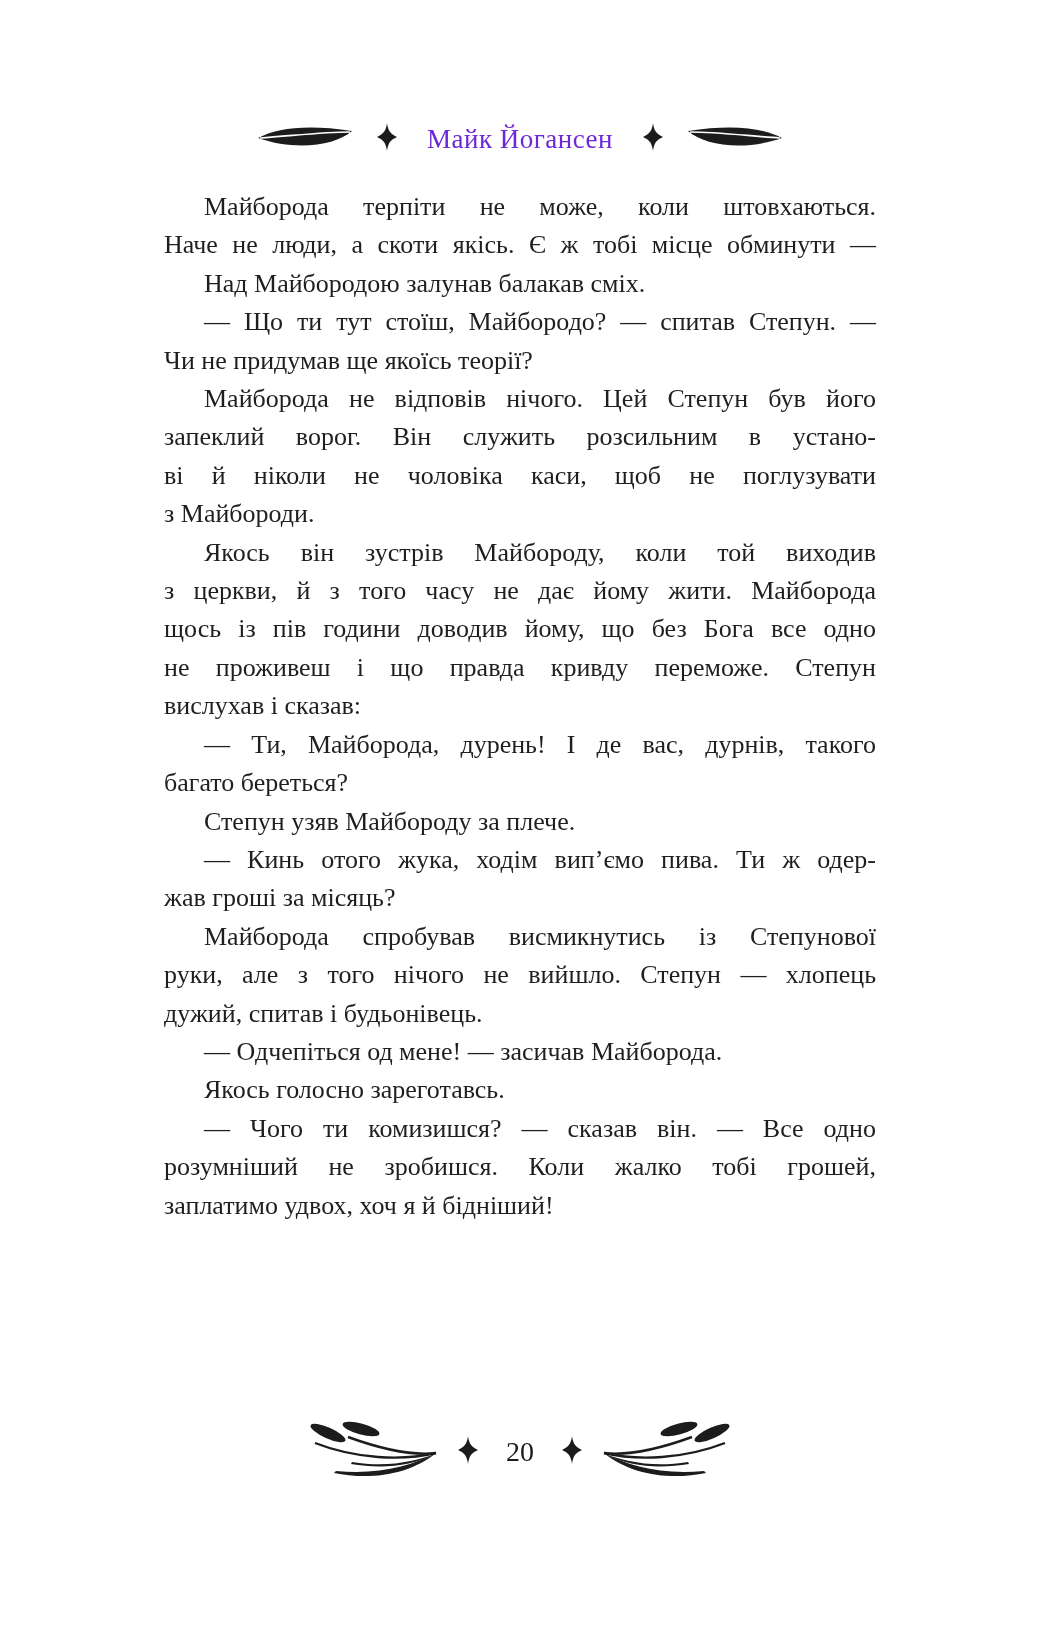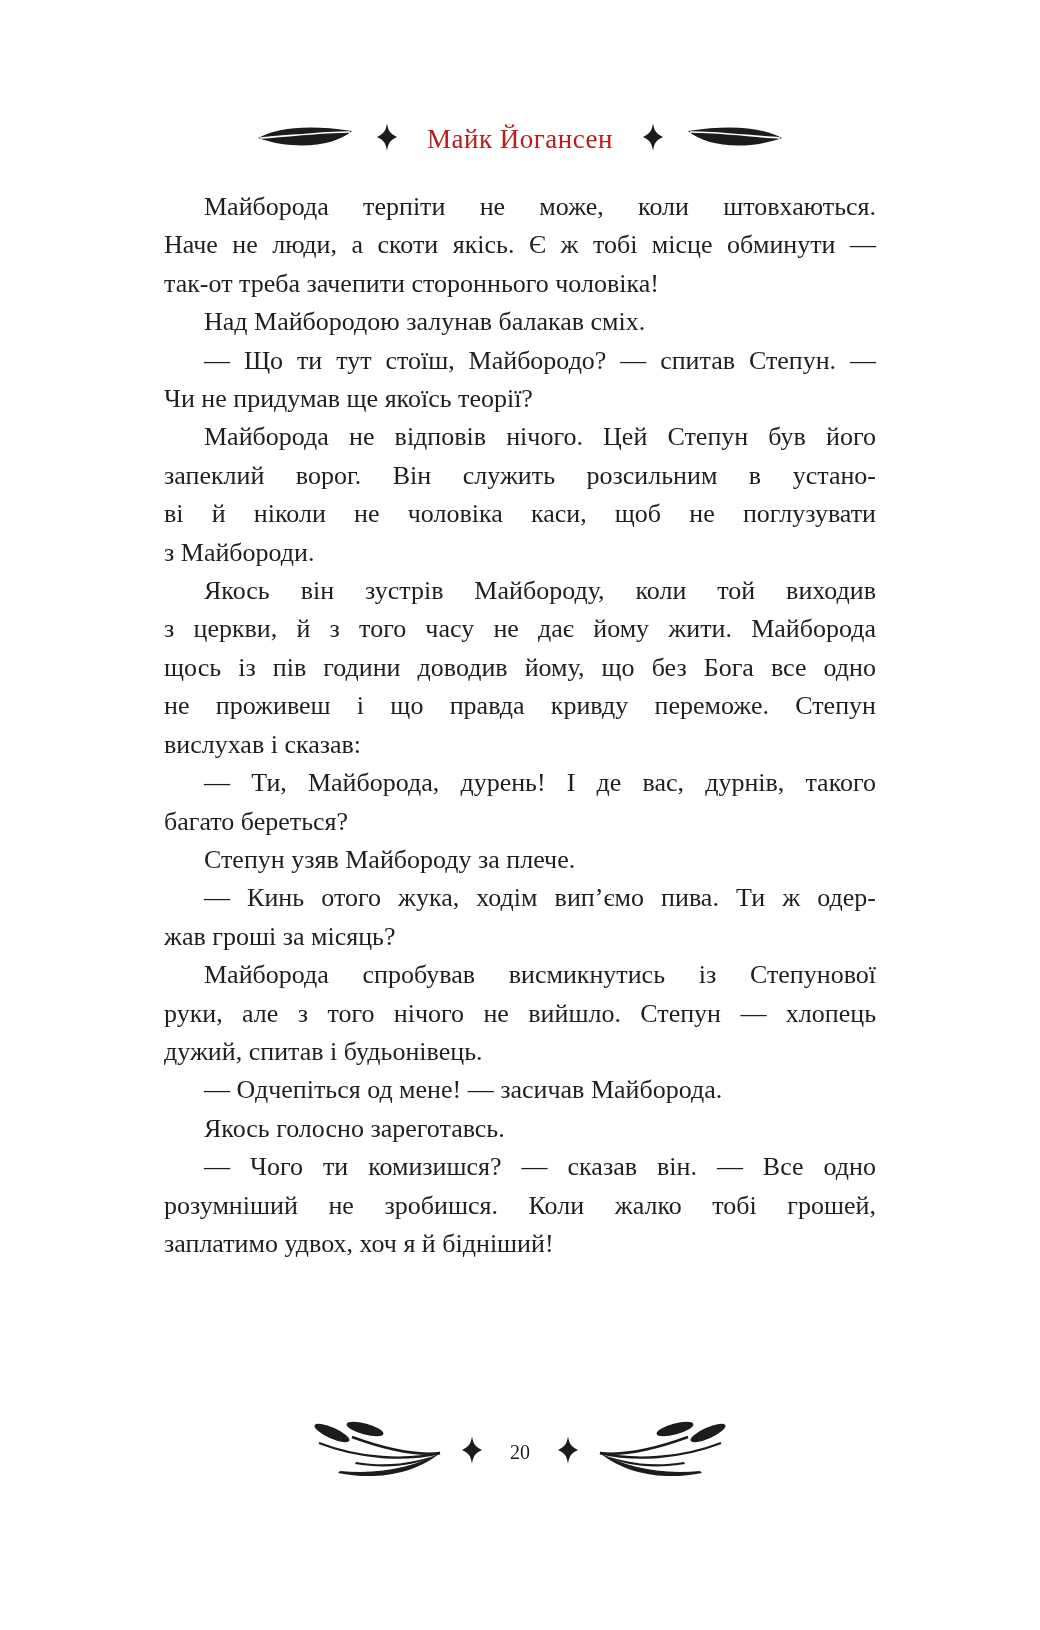--- a/index.html
+++ b/index.html
@@ -26,21 +26,21 @@
     width: 100%;
     height: 46px;
     display: flex;
     align-items: center;
     justify-content: center;
     gap: 24px;
   }
   .running-head .author {
     font-size: 27px;
     letter-spacing: 0.5px;
-    color: #b91c1c;
+    color: #6d28d9;
     white-space: nowrap;
     padding: 0 6px;
   }
   .orn { display: block; }
   .mirror { transform: scaleX(-1); }
   
   .text-block {
     position: absolute;
     top: 188px;
     left: 164px;
@@ -66,21 +66,21 @@
     top: 1412px;
     left: 0;
     width: 100%;
     height: 80px;
     display: flex;
     align-items: center;
     justify-content: center;
     gap: 20px;
   }
   .footer .page-number {
-    font-size: 20px;
+    font-size: 28px;
     color: #1c1c1c;
     padding: 0 8px;
   }
 </style>
 </head>
 <body>
 
 <div class="page">
 
   <div class="running-head">
@@ -106,21 +106,20 @@
         <path d="M1,15 C 20,5 50,1 95,8 C 78,23 38,28 1,15 Z" fill="#1c1c1c"></path>
         <path d="M3,15 C 34,13 66,9 93,9" stroke="#ffffff" stroke-width="1.7" fill="none"></path>
       </svg>
     </span>
   </div>
 
   <div class="text-block">
       <div class="paragraph">
         <div class="line first">Майборода терпіти не може, коли штовхаються.</div>
         <div class="line">Наче не люди, а скоти якісь. Є ж тобі місце обминути —</div>
-        <div class="line last">так-от треба зачепити стороннього чоловіка!</div>
       </div>
       <div class="paragraph">
         <div class="line first last">Над Майбородою залунав балакав сміх.</div>
       </div>
       <div class="paragraph">
         <div class="line first">— Що ти тут стоїш, Майбородо? — спитав Степун. —</div>
         <div class="line last">Чи не придумав ще якоїсь теорії?</div>
       </div>
       <div class="paragraph">
         <div class="line first">Майборода не відповів нічого. Цей Степун був його</div>

